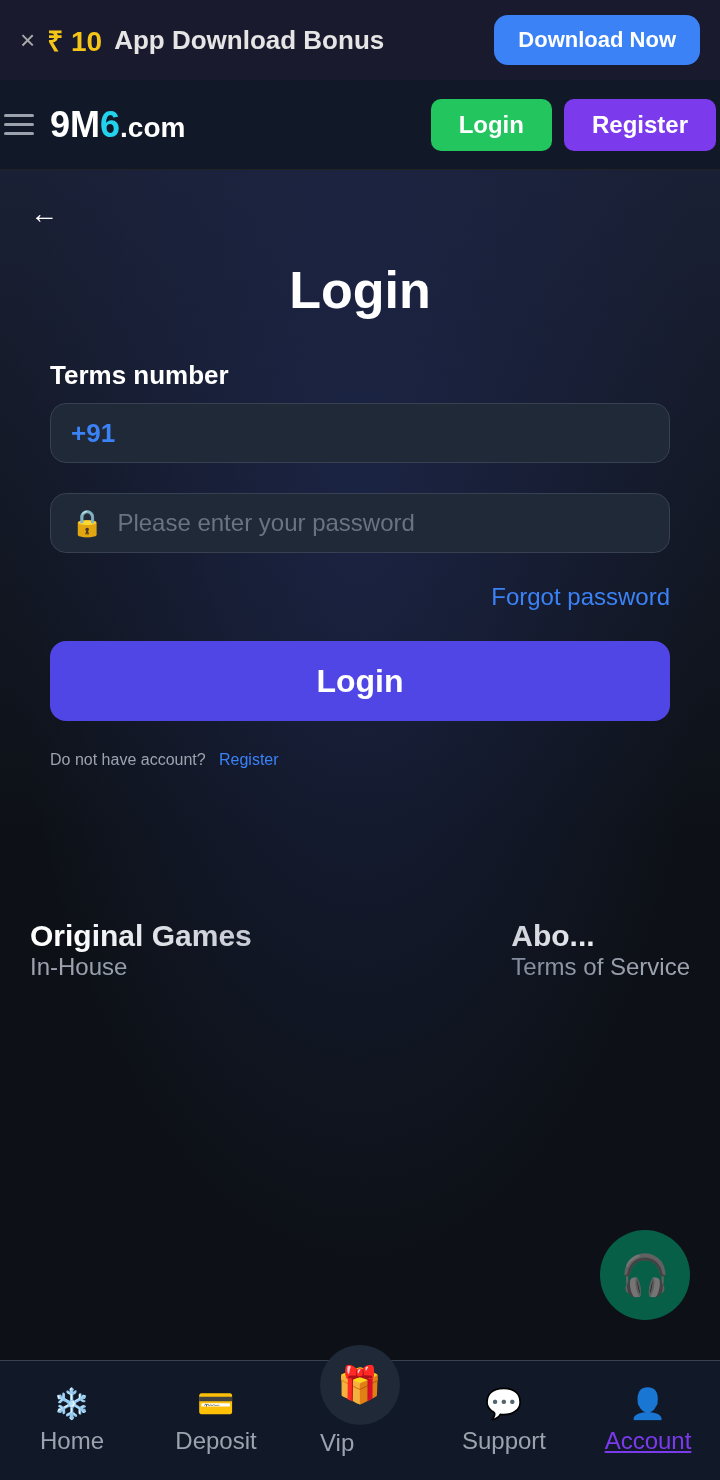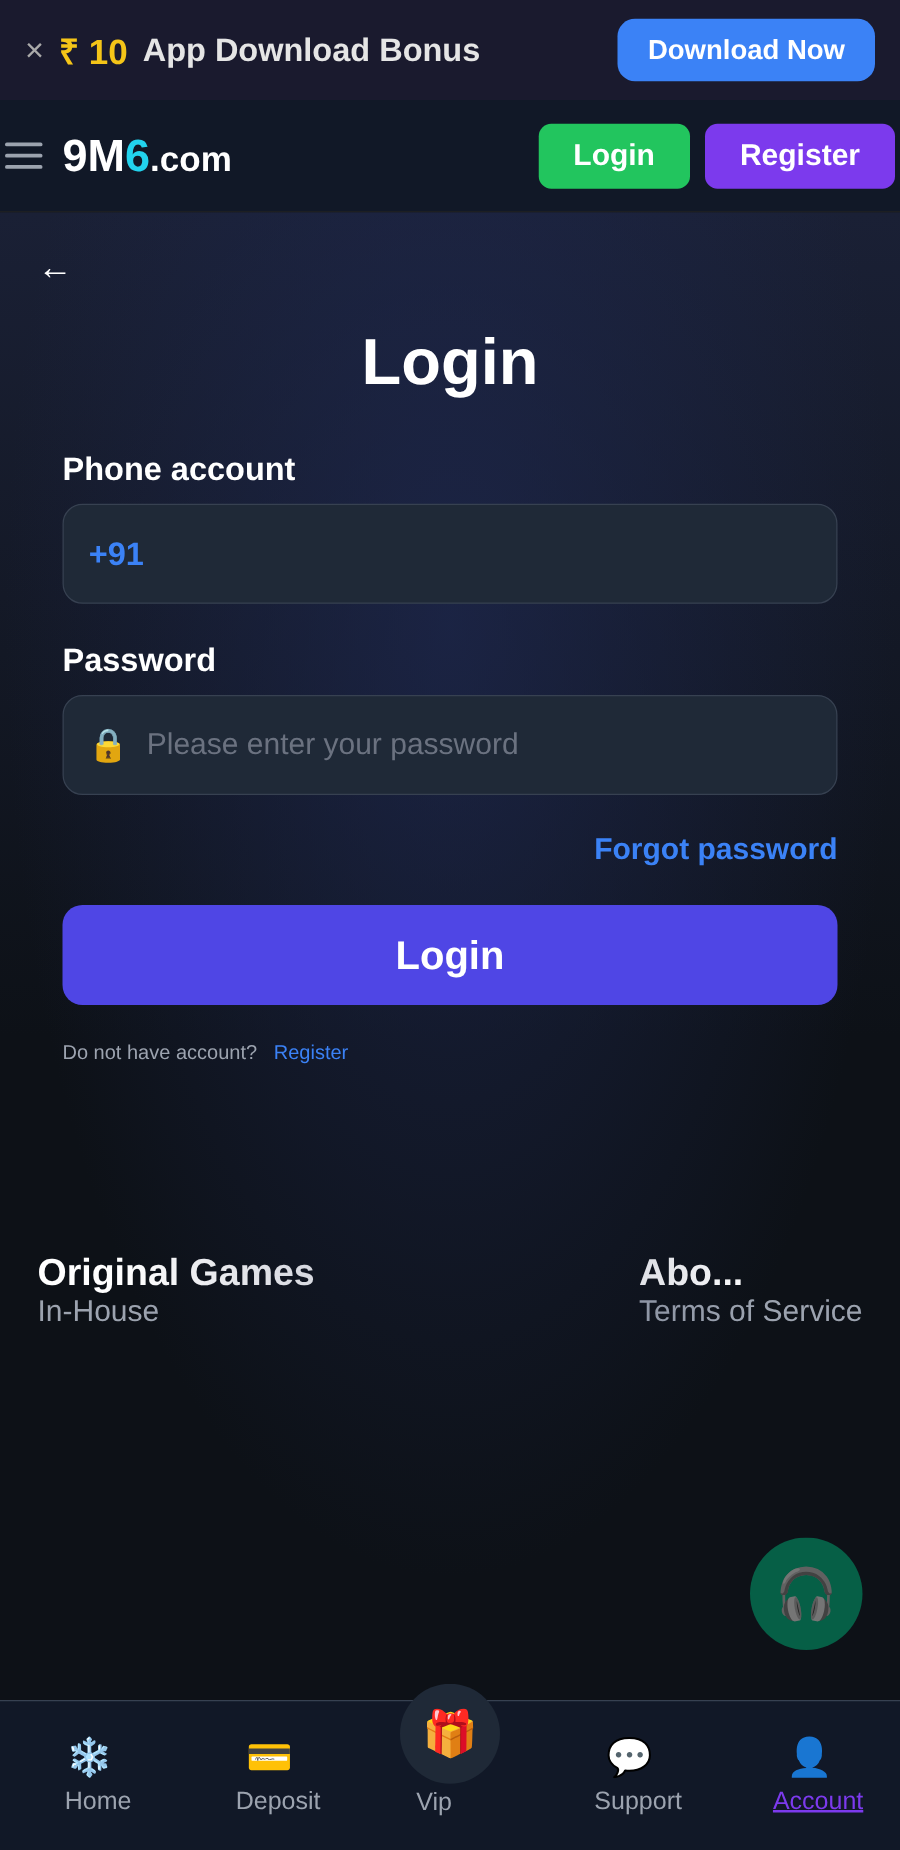--- a/index.html
+++ b/index.html
@@ -156,21 +156,21 @@
       margin-bottom: 12px;
       display: block;
     }
 
     .input-group {
       background: #1f2937;
       border-radius: 16px;
       display: flex;
       align-items: center;
       padding: 0 20px;
-      height: 80px;
+      height: 60px;
       margin-bottom: 30px;
       border: 1px solid #374151;
     }
 
     .phone-prefix {
       color: #3b82f6;
       font-size: 26px;
       font-weight: bold;
       margin-right: 14px;
       white-space: nowrap;
@@ -197,21 +197,20 @@
     }
 
     .forgot-password {
       text-align: right;
       margin-bottom: 30px;
     }
     .forgot-password a {
       color: #3b82f6;
       font-size: 24px;
       text-decoration: none;
-      font-weight: bold;
     }
 
     .login-submit-btn {
       width: 100%;
       background: #4f46e5;
       color: #fff;
       border: none;
       border-radius: 16px;
       height: 80px;
       font-size: 32px;
@@ -288,23 +287,22 @@
       cursor: pointer;
       gap: 6px;
       padding: 10px 0;
     }
 
     .nav-icon {
       font-size: 30px;
     }
 
     .nav-label {
-      font-size: 20px;
-      color: #9ca3af;
-      margin-left: 13px;
+      font-size: 24px;
+      color: #9ca3af;
     }
     .nav-label.active {
       color: #7c3aed;
       text-decoration: underline;
     }
 
     .nav-vip {
       background: #1f2937;
       border-radius: 50%;
       width: 80px;
@@ -347,27 +345,26 @@
 
 <div class="main-content">
   <div class="bg-overlay"></div>
 
   <span class="back-btn">←</span>
 
   <div class="login-container">
     <h1 class="login-title">Login</h1>
 
     
-    <label class="form-label">Phone account</label>
+    <label class="form-label">Terms number</label>
     <div class="input-group">
       <span class="phone-prefix">+91</span>
     </div>
 
     
-    <label class="form-label">Password</label>
     <div class="input-group">
       <span class="lock-icon">🔒</span>
       <input class="input-field" type="password" placeholder="Please enter your password" style="">
     </div>
 
     
     <div class="forgot-password">
       <a href="#">Forgot password</a>
     </div>
 

